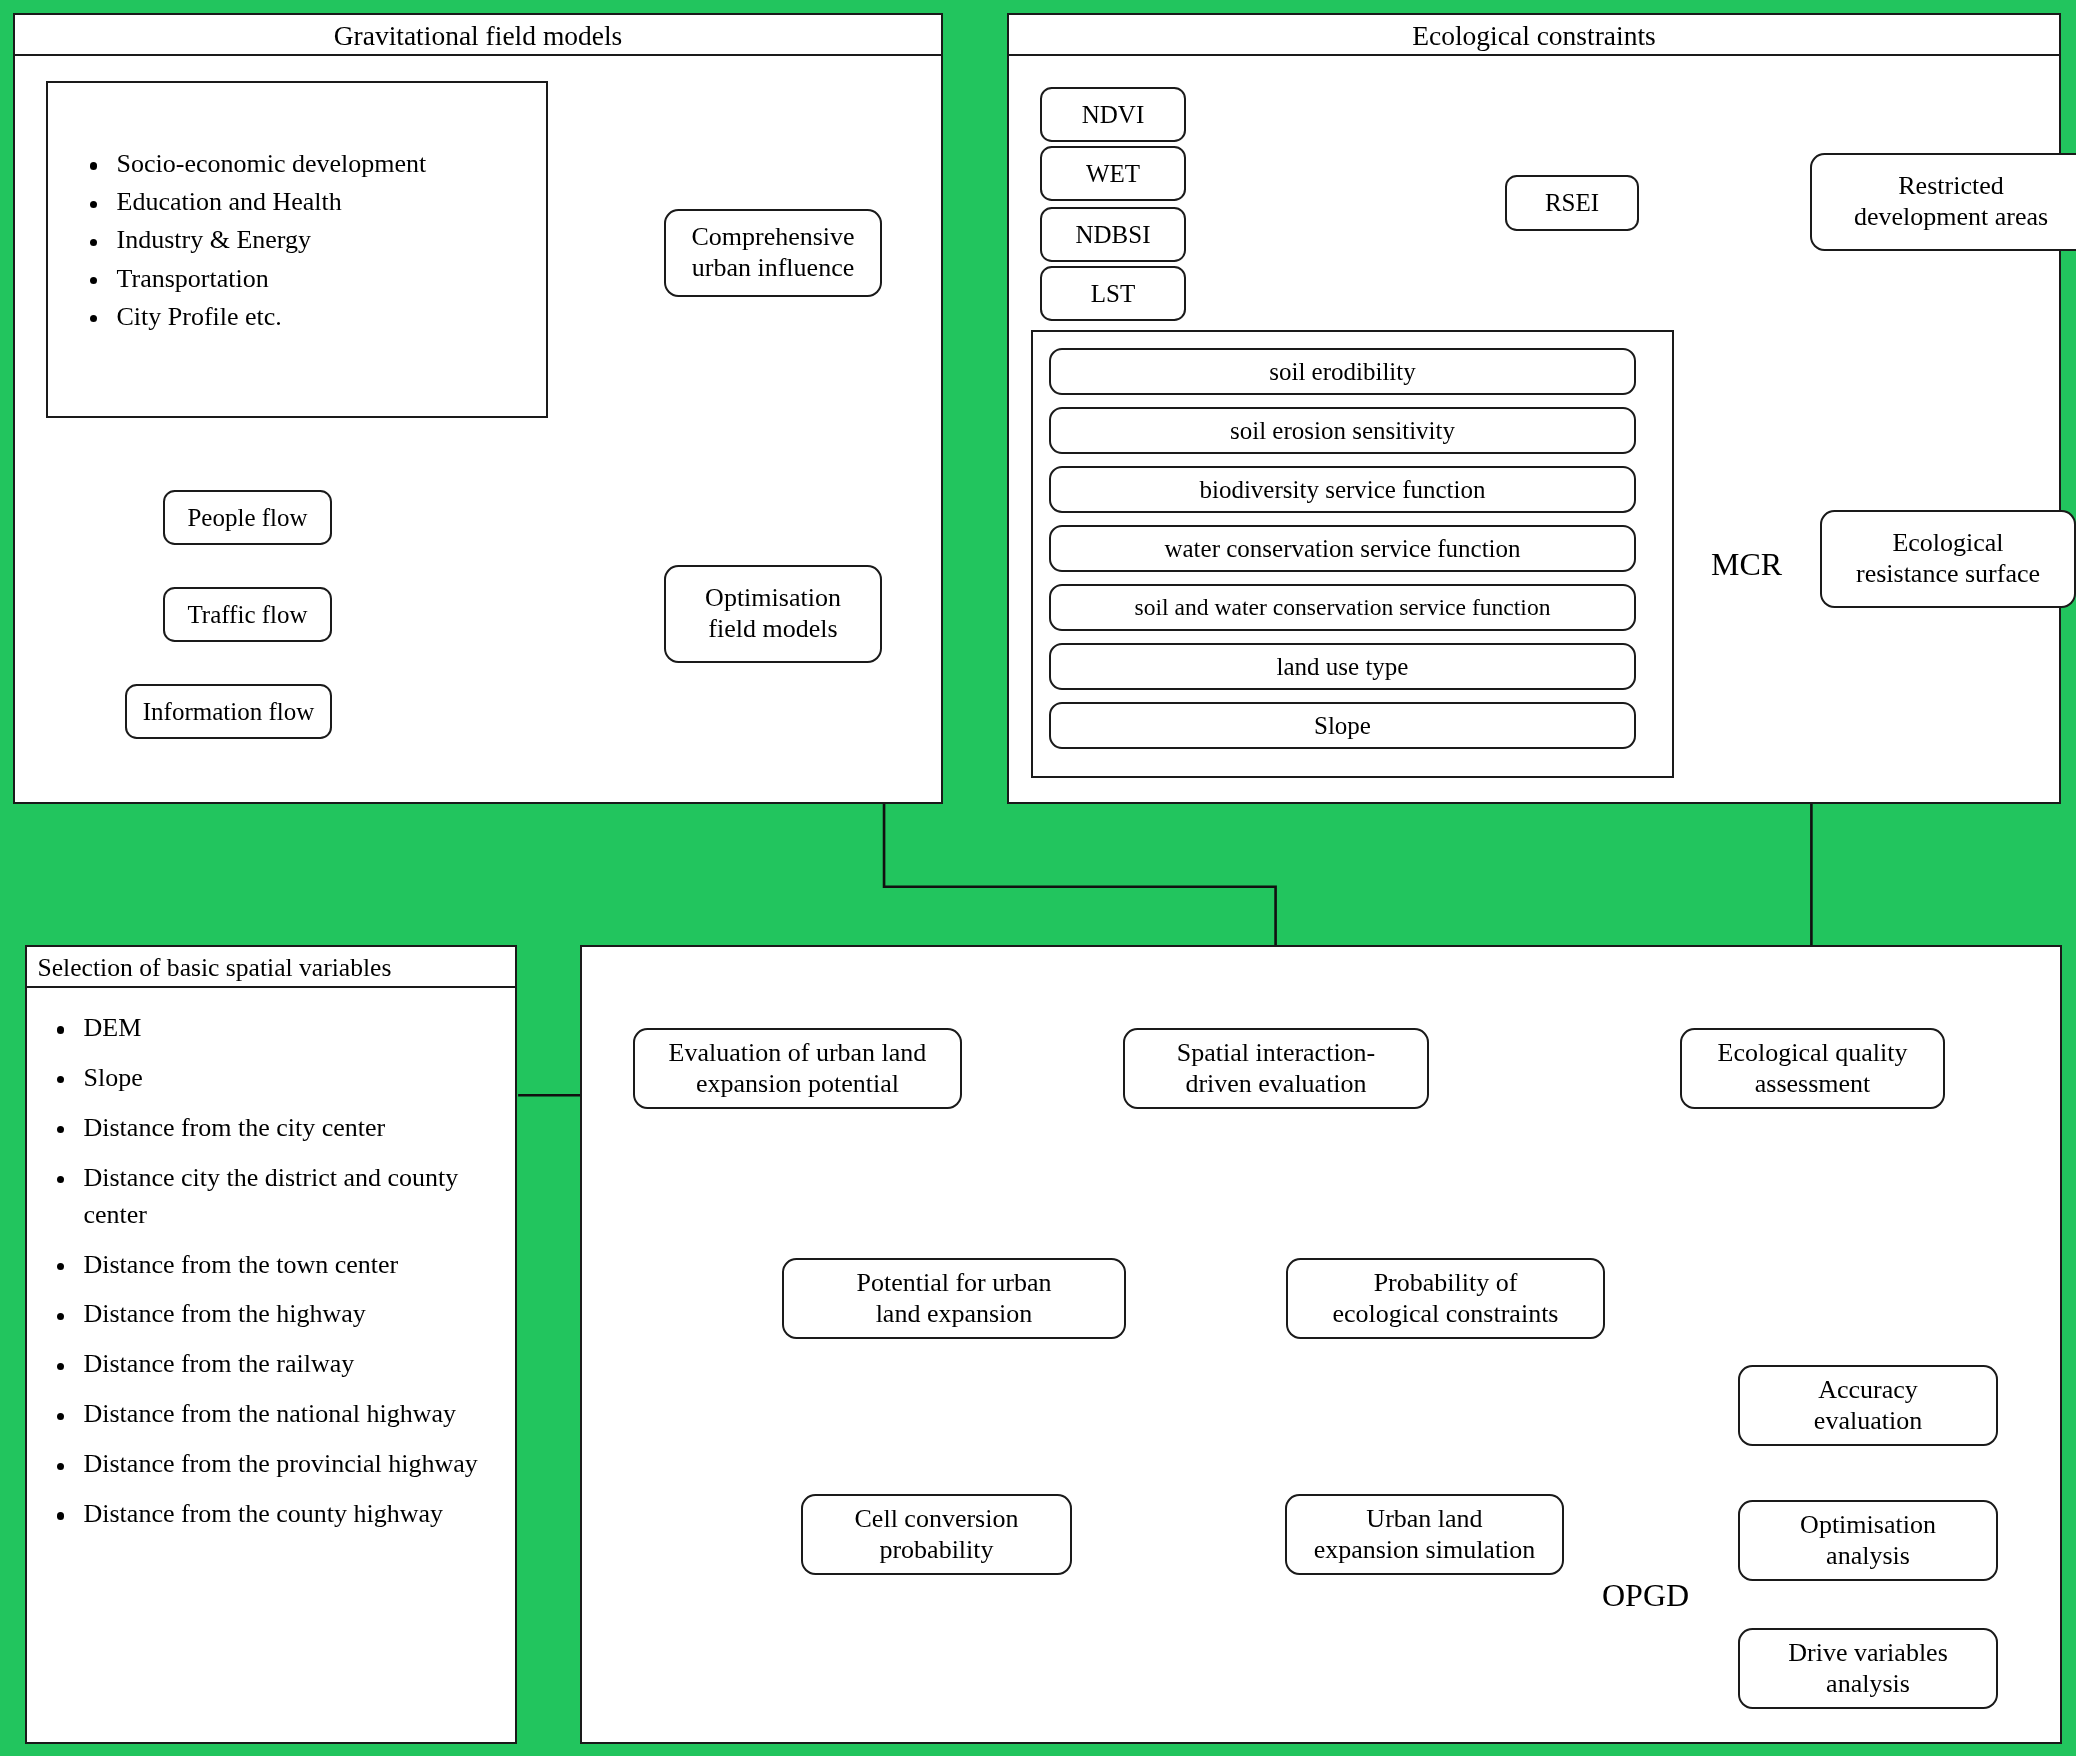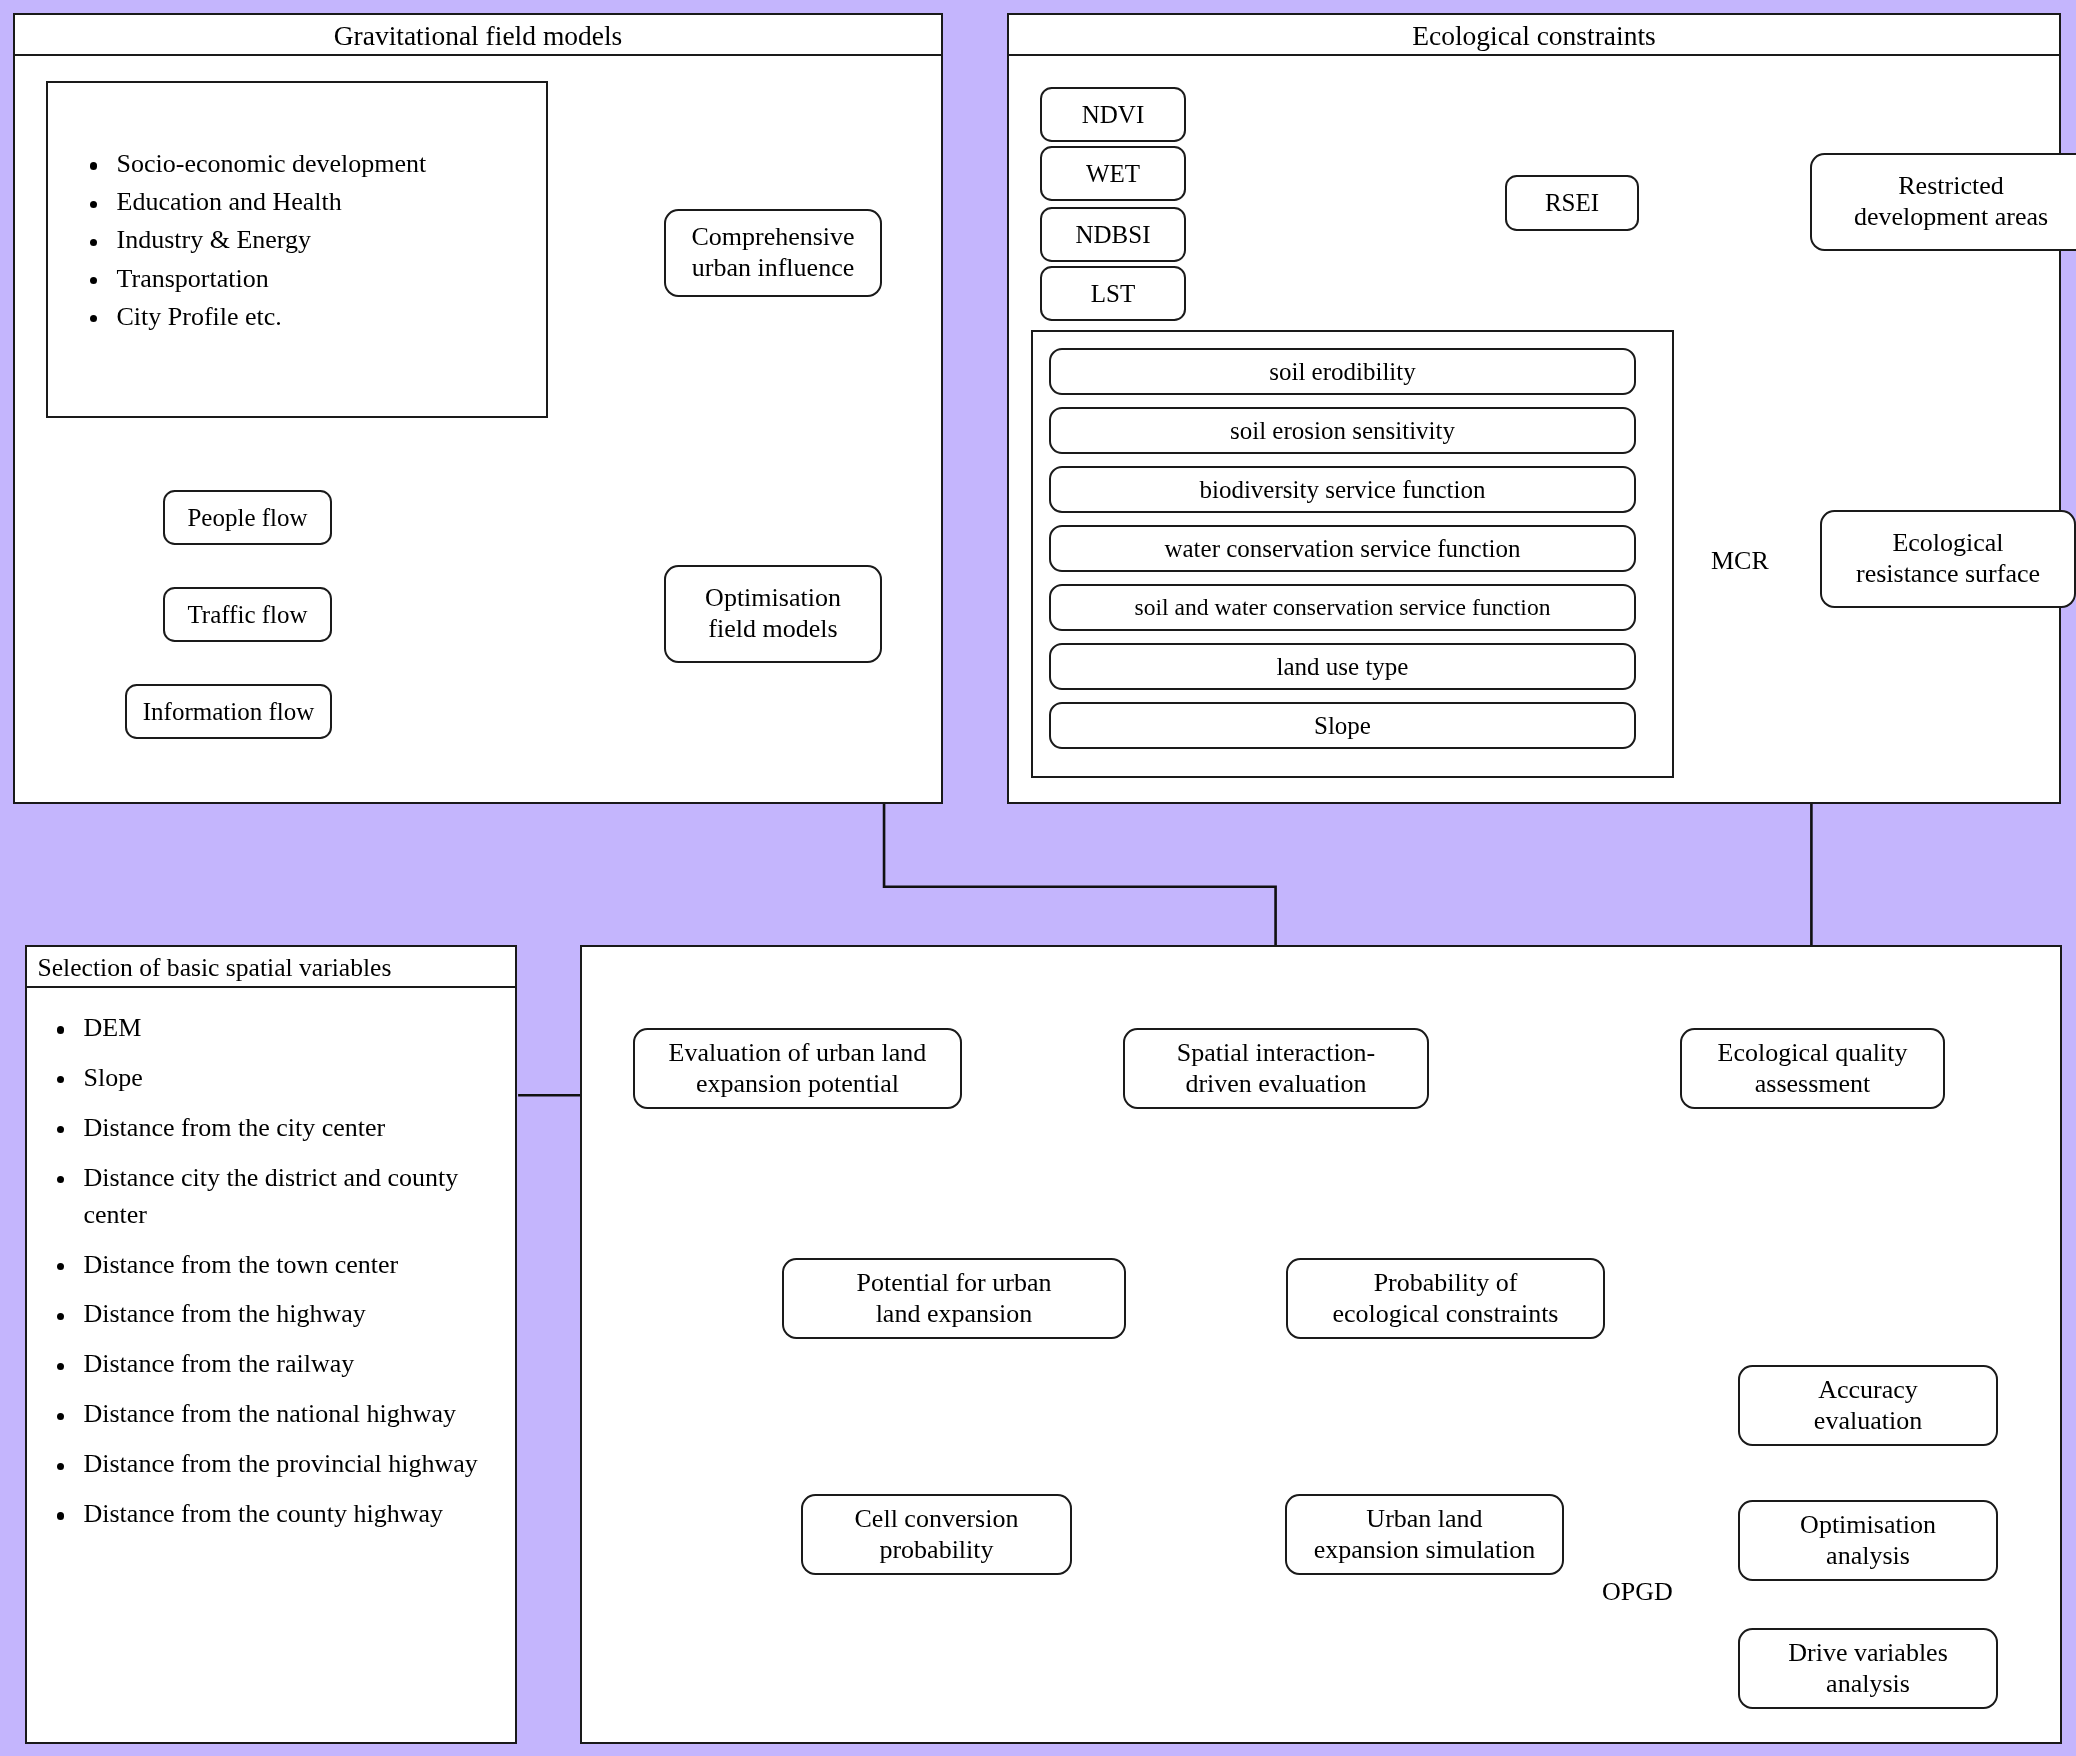--- a/index.html
+++ b/index.html
@@ -4,21 +4,21 @@
 <style>
   html,body{margin:0;padding:0;background:#ffffff;}
   body{
     font-family:"Liberation Serif","DejaVu Serif",serif;
     color:#000;
   }
   #canvas{
     position:relative;
     width:2077px;
     height:1757px;
-    background:#c4b5fd;
+    background:#22c55e;
     overflow:hidden;
   }
   
   .panel{
     position:absolute;
     border:2.6px solid #1a1a1a;
     box-sizing:border-box;
     background:#fff;
   }
   .panel-title{
@@ -76,21 +76,21 @@
     position:absolute;
     left:5.2px; top:16.4px;
     width:7.2px;height:7.2px;
     border-radius:50%;
     background:#000;
   }
   ul.bullets.spaced li{ margin-bottom:13px; }
 
   .lbl{
     position:absolute;
-    font-size:26px;
+    font-size:32px;
     white-space:nowrap;
   }
 
   
   svg.wires{
     position:absolute;
     left:0;top:0;
     width:2077px;height:1757px;
     pointer-events:none;
     overflow:visible;

